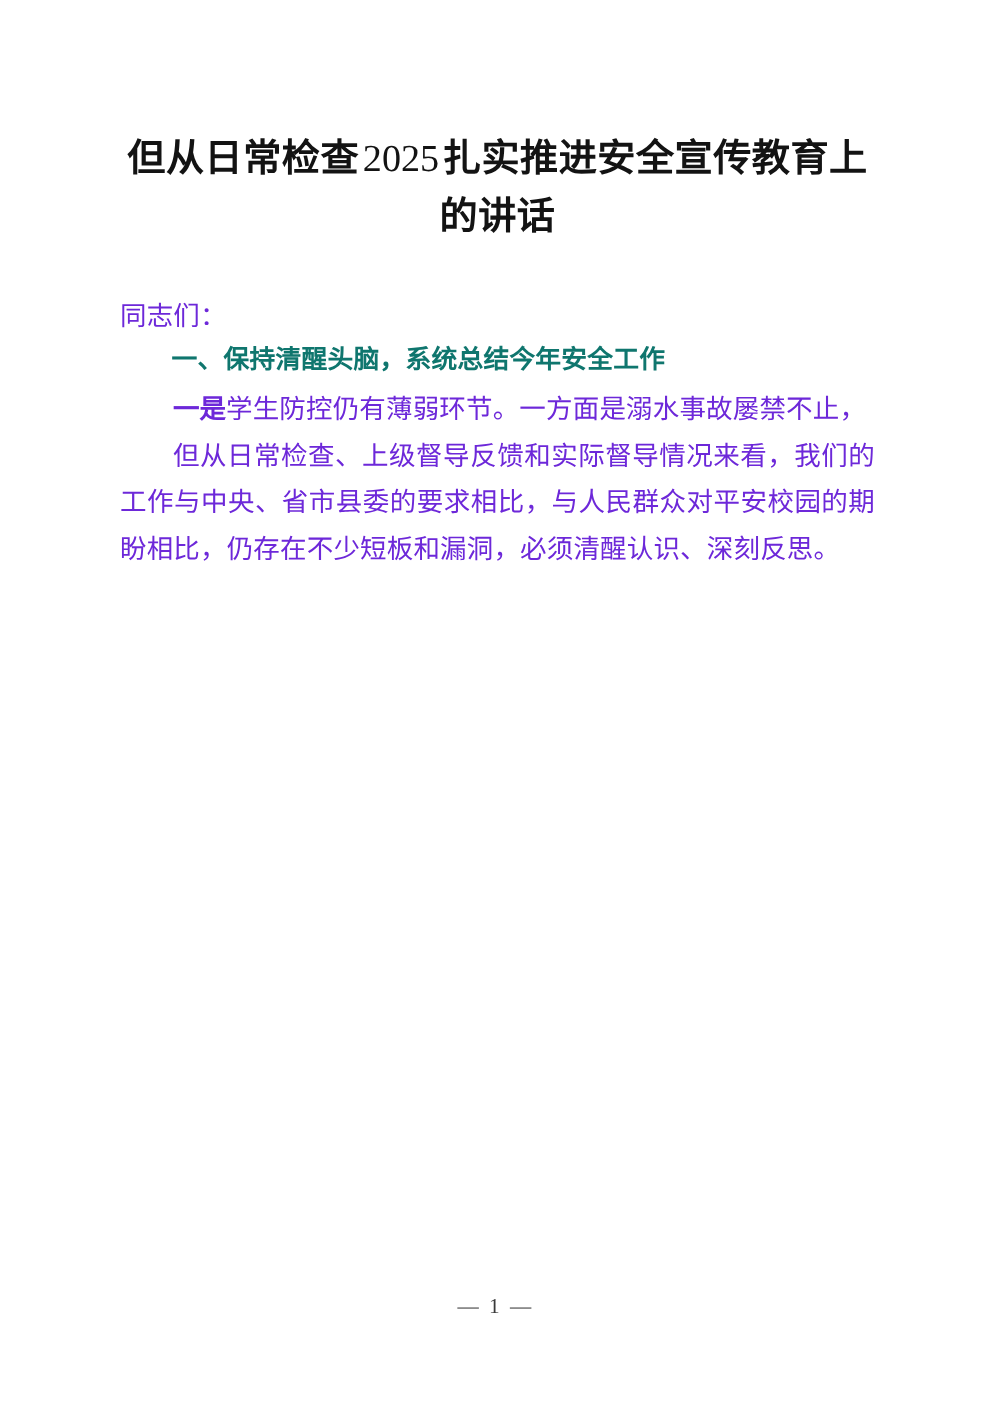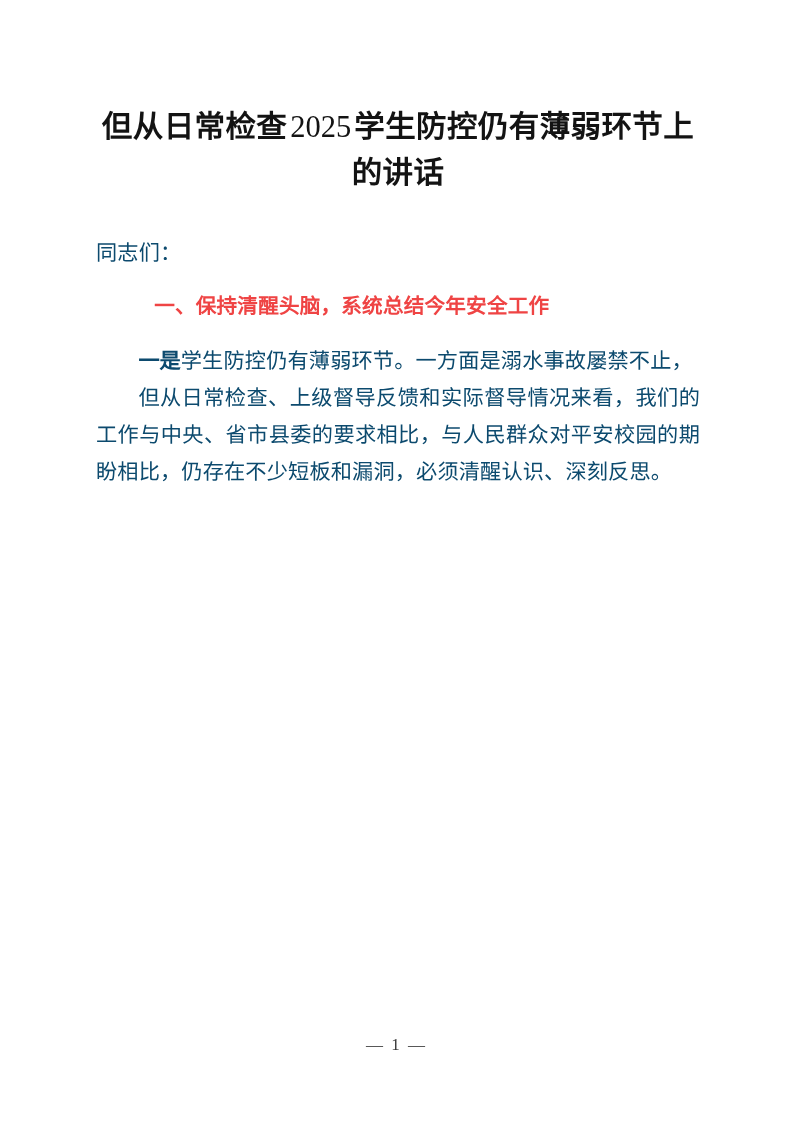--- a/index.html
+++ b/index.html
@@ -55,40 +55,40 @@
   
   .body-block {
     margin-top: 38px;
   }
 
   p.para {
     margin: 0;
     font-family: "DejaVu Serif", "Liberation Serif", serif;
     font-size: 21.2px;
     line-height: 37px;
-    color: #0c4a6e;
+    color: #6d28d9;
     text-align: justify;
     text-justify: inter-ideograph;
     text-indent: 2em;
     letter-spacing: 0.15px;
     word-break: break-all;
   }
 
   p.para.no-indent {
     text-indent: 0;
   }
 
   
   p.heading {
-    margin: 17px;
-    font-family: Liberation Serif, serif;
+    margin: 0;
+    font-family: Liberation Mono, monospace;
     font-weight: bold;
     font-size: 20.6px;
     line-height: 37px;
-    color: #ef4444;
+    color: #0f766e;
     text-indent: 2em;
     letter-spacing: 0.2px;
     word-break: break-all;
   }
 
   
   .lead {
     font-family: "Liberation Sans", "DejaVu Sans", sans-serif;
     font-weight: bold;
     letter-spacing: 0;
@@ -108,21 +108,21 @@
   }
 </style>
 </head>
 <body>
 
 <div class="page">
 
   <div class="content">
 
     <h1 class="doc-title">
-      <span>但从日常检查</span><span class="num">2025</span><span>学生防控仍有薄弱环节</span><span>上的讲话</span>
+      <span>但从日常检查</span><span class="num">2025</span><span>扎实推进安全宣传教育</span><span>上的讲话</span>
     </h1>
 
     <div class="body-block">
 
       <p class="para no-indent">同志们：</p>
 
 
       <p class="heading">一、保持清醒头脑，系统总结今年安全工作</p>
 
 

